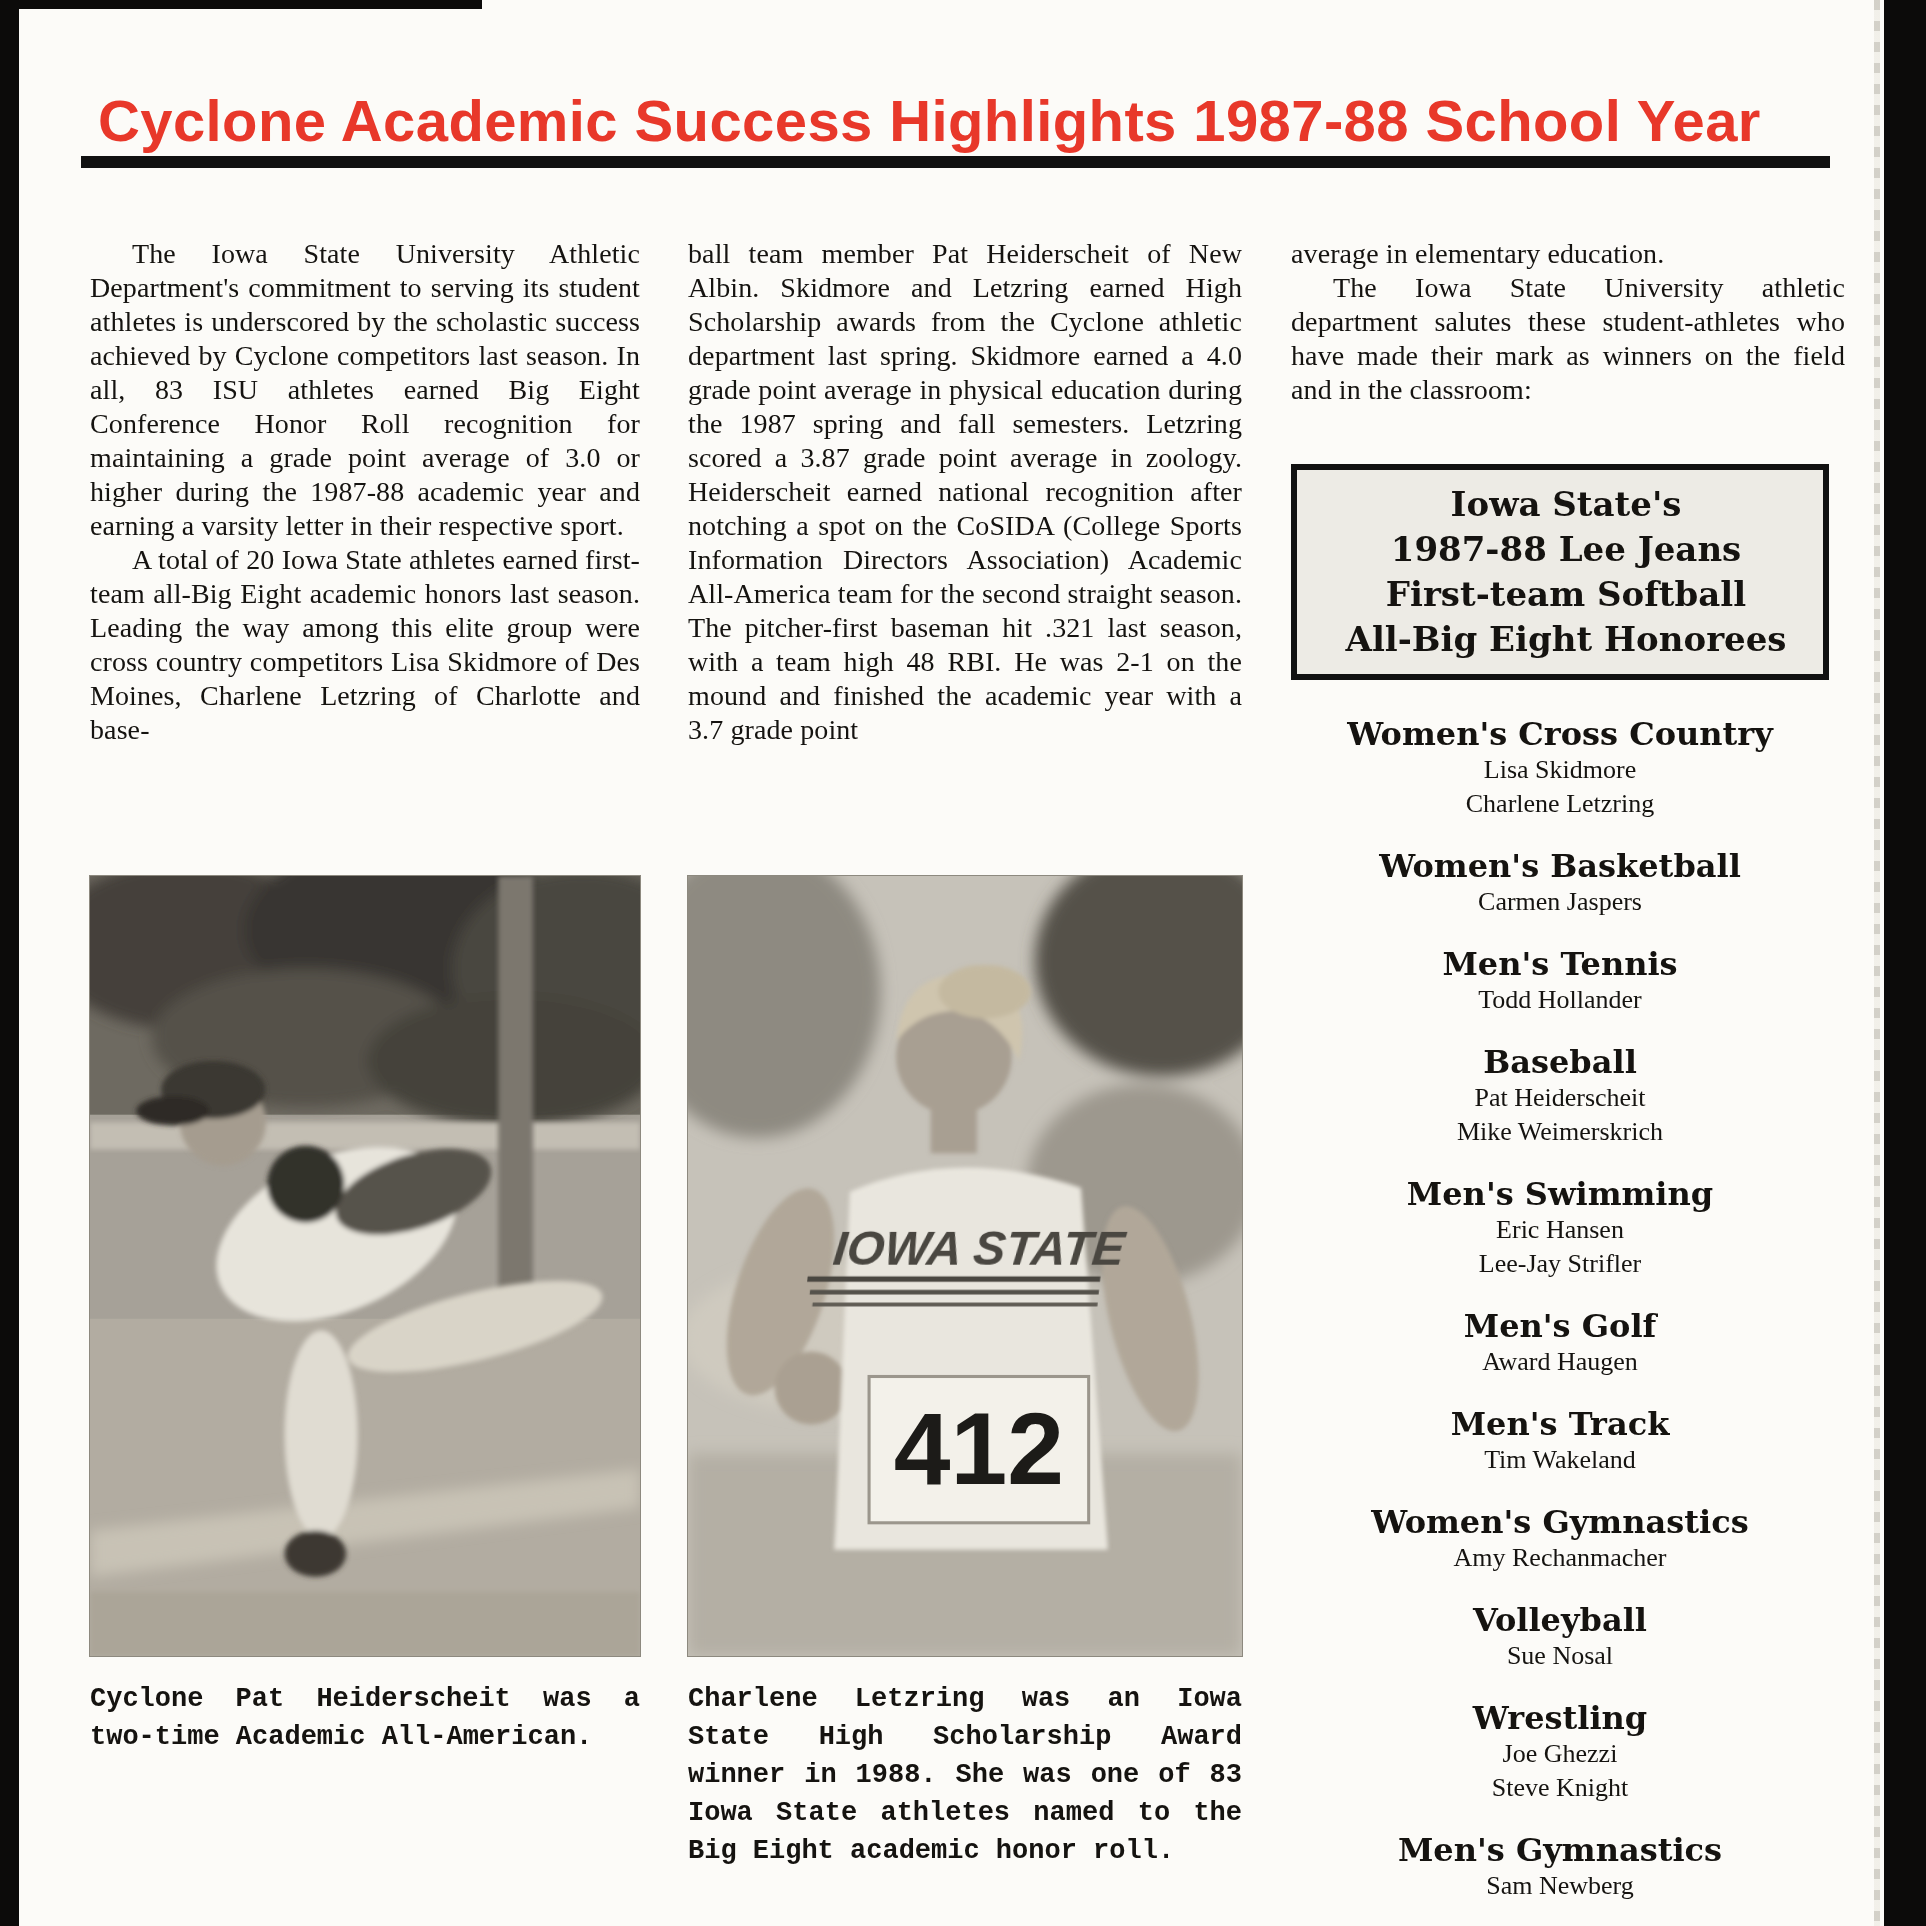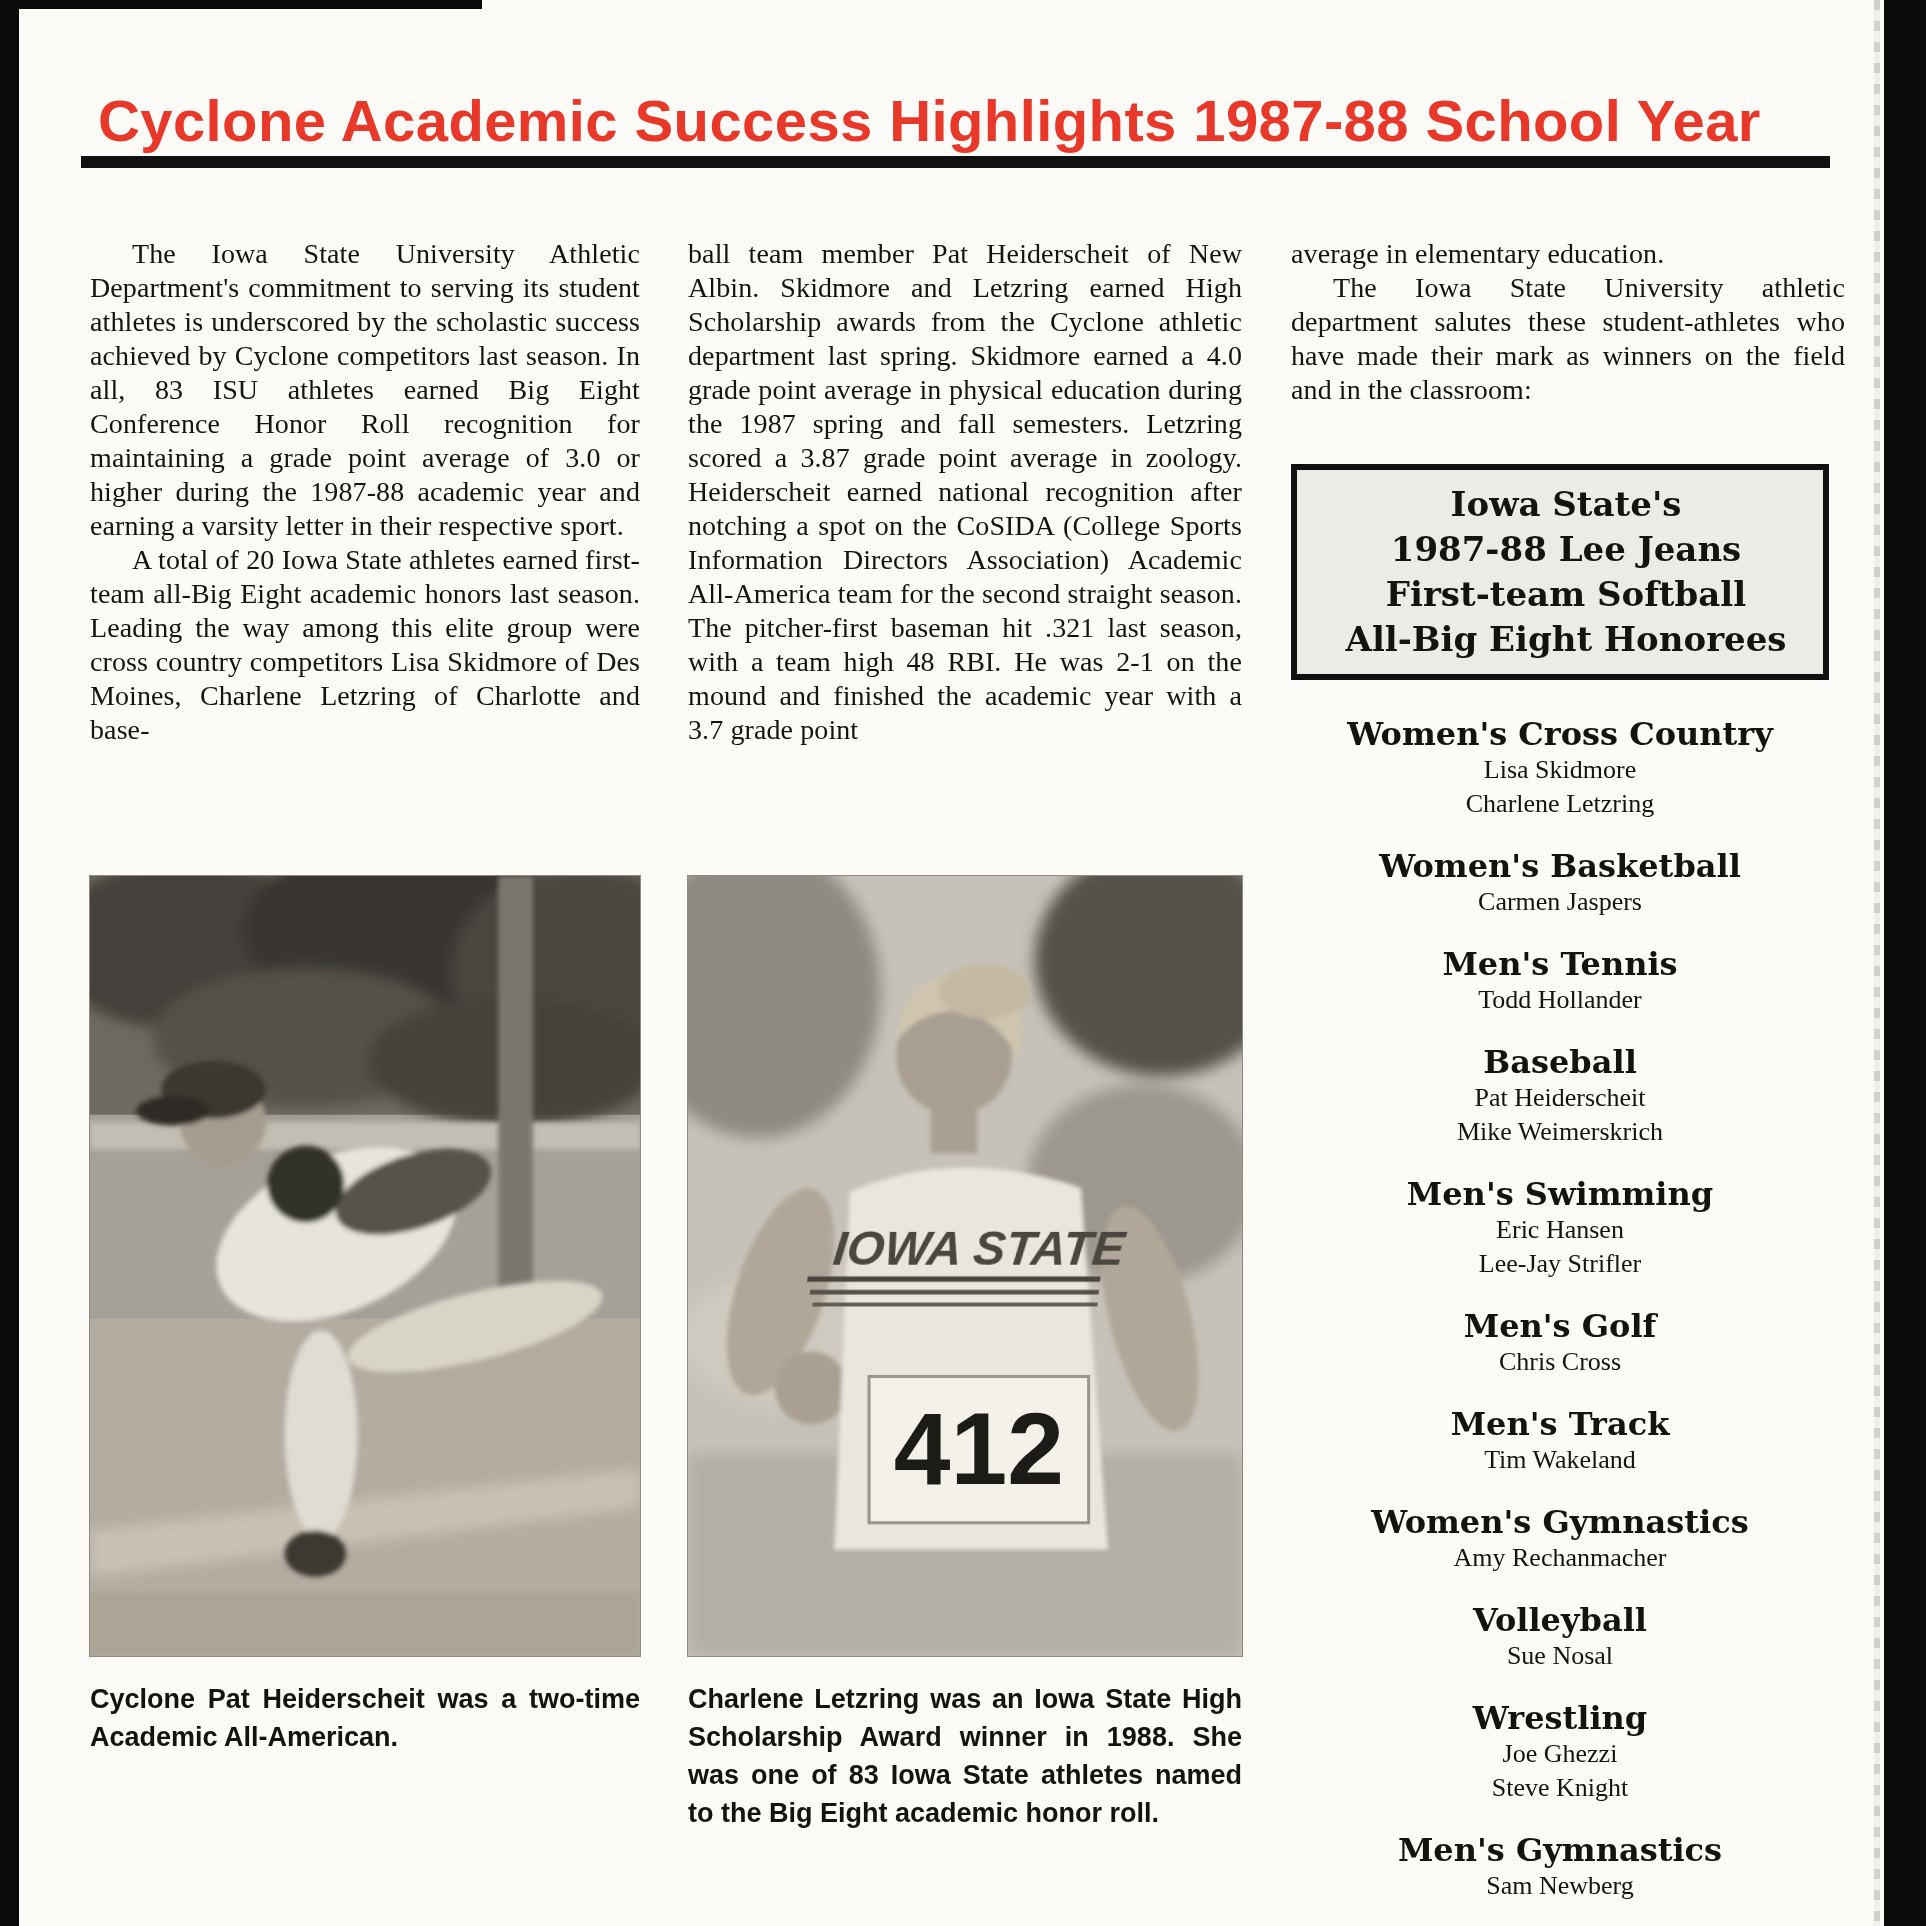--- a/index.html
+++ b/index.html
@@ -64,21 +64,21 @@
   .photo {
     position:absolute; top:876px; height:780px; background:#a9a49b;
     outline:0.8px solid #8d897f;
   }
   #photo-baseball { left:90px;  width:550px; }
   #photo-runner   { left:688px; width:554px; }
   .photo svg { display:block; width:100%; height:100%; }
   
   .caption {
     position:absolute; top:1680px;
-    font-family:Liberation Sans, sans-serif; font-weight:bold;
+    font-family:Liberation Mono, monospace; font-weight:bold;
     font-size:27px; line-height:38px; text-align:justify;
   }
   #caption-baseball { left:90px;  width:550px; }
   #caption-runner   { left:688px; width:554px; }
 </style>
 </head>
 <body>
 
 <div class="page">
 
@@ -129,21 +129,21 @@
       <div class="name">Pat Heiderscheit</div>
       <div class="name">Mike Weimerskrich</div>
     </section>
     <section>
       <div class="sport">Men's Swimming</div>
       <div class="name">Eric Hansen</div>
       <div class="name">Lee-Jay Strifler</div>
     </section>
     <section>
       <div class="sport">Men's Golf</div>
-      <div class="name">Chris Cross</div>
+      <div class="name">Award Haugen</div>
     </section>
     <section>
       <div class="sport">Men's Track</div>
       <div class="name">Tim Wakeland</div>
     </section>
     <section>
       <div class="sport">Women's Gymnastics</div>
       <div class="name">Amy Rechanmacher</div>
     </section>
     <section>

